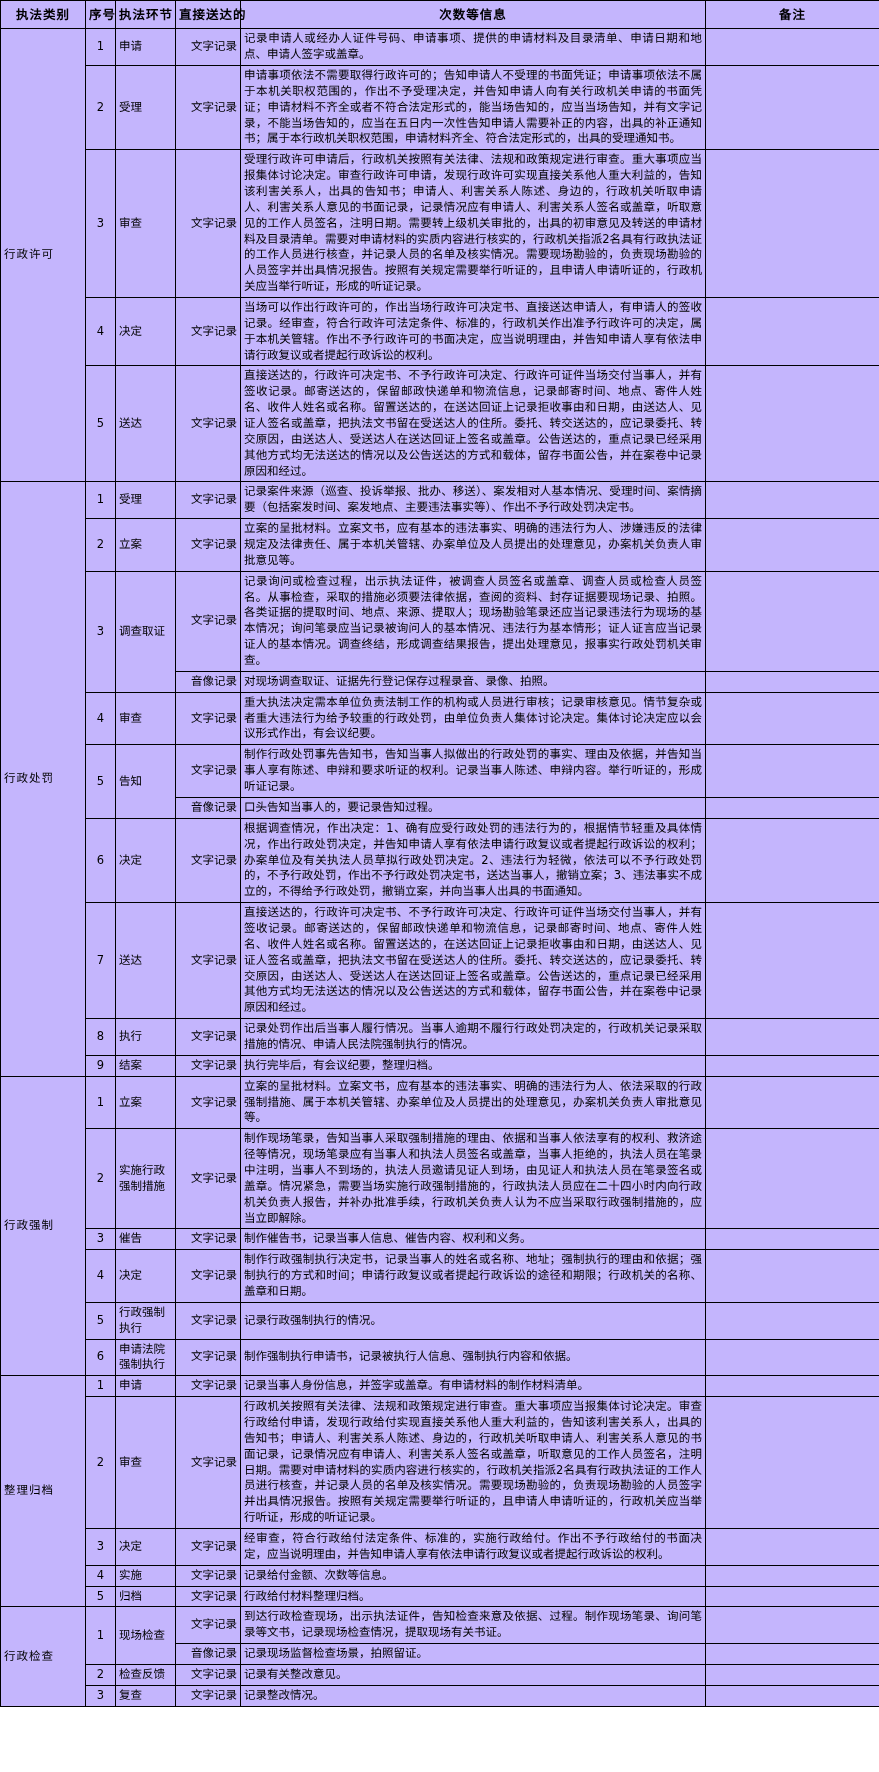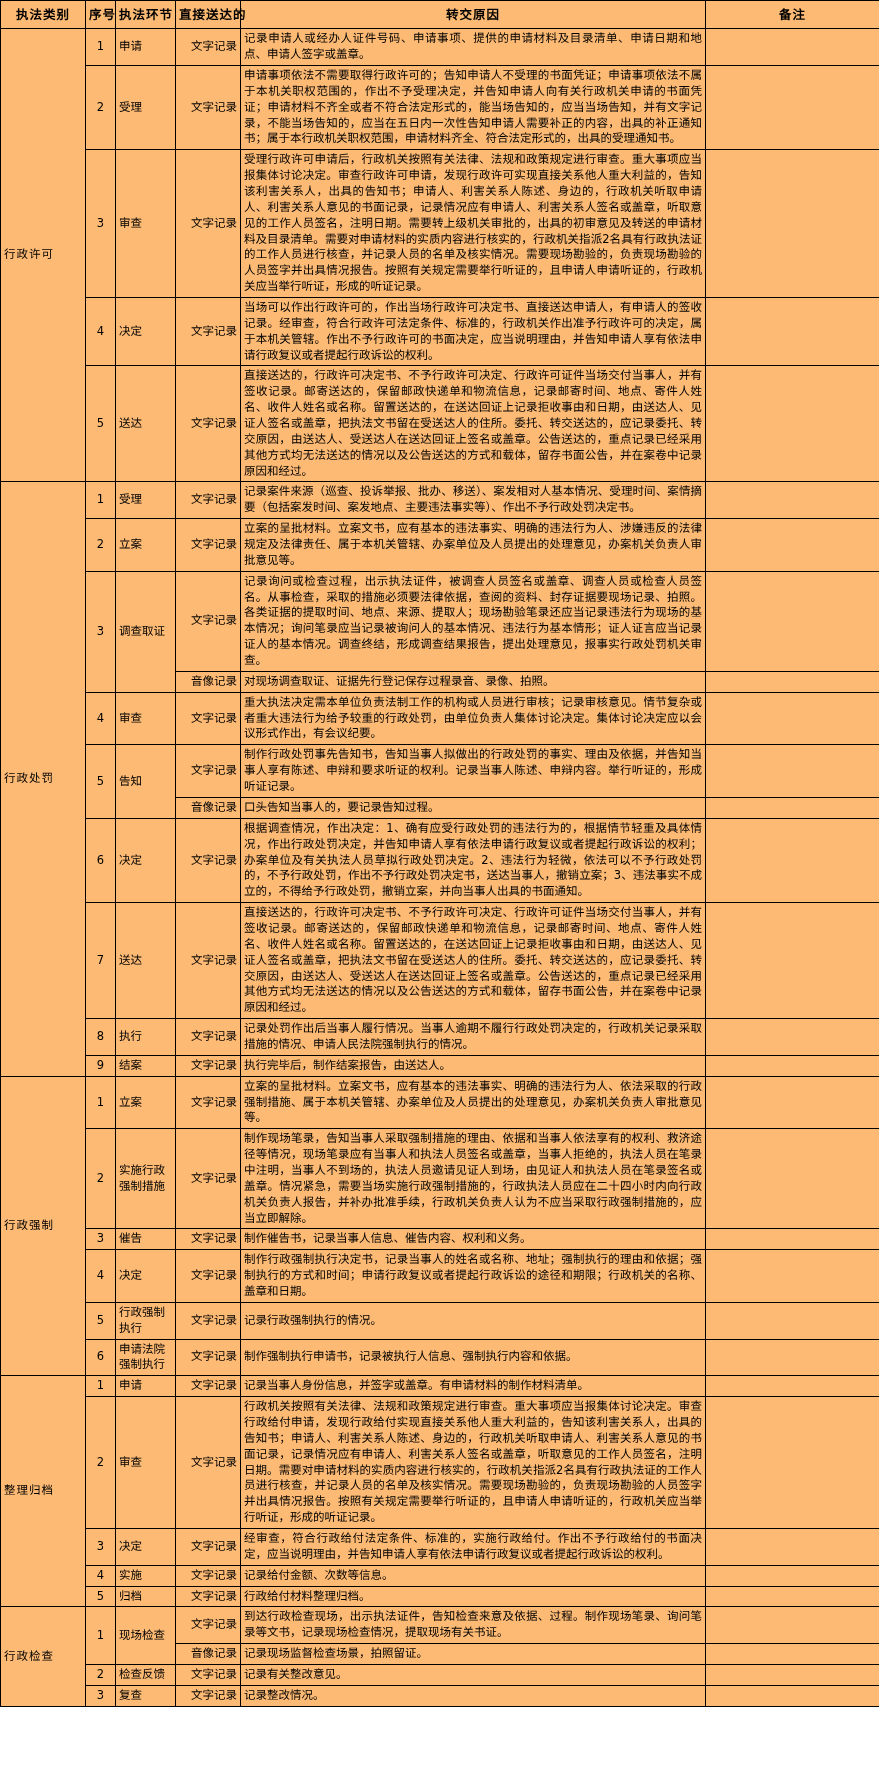--- a/index.html
+++ b/index.html
@@ -11,21 +11,21 @@
   body {
     font-family: "DejaVu Sans", "Liberation Sans", sans-serif;
     color: #000000;
     -webkit-font-smoothing: none;
   }
   .sheet {
     width: 879px;
     box-sizing: border-box;
     padding: 0;
     margin: 0;
-    background: #fdba74;
+    background: #c4b5fd;
   }
   table.grid {
     border-collapse: collapse;
     width: 879px;
     table-layout: fixed;
     border: 1px solid #000;
   }
   table.grid col.c-cat   { width: 85px; }
   table.grid col.c-no    { width: 30px; }
   table.grid col.c-stage { width: 60px; }
@@ -94,21 +94,21 @@
       <col class="c-form">
       <col class="c-items">
       <col class="c-note">
     </colgroup>
     <thead>
       <tr>
         <th>执法类别</th>
         <th>序号</th>
         <th>执法环节</th>
         <th>直接送达的</th>
-        <th>转交原因</th>
+        <th>次数等信息</th>
         <th>备注</th>
       </tr>
     </thead>
     <tbody id="table-body">
         <tr>
           <td class="cat" rowspan="5">行政许可</td>
           <td class="no" rowspan="1">1</td>
           <td class="stage" rowspan="1">申请</td>
           <td class="form">文字记录</td>
           <td class="items">记录申请人或经办人证件号码、申请事项、提供的申请材料及目录清单、申请日期和地点、申请人签字或盖章。</td>
@@ -206,21 +206,21 @@
           <td class="no" rowspan="1">8</td>
           <td class="stage" rowspan="1">执行</td>
           <td class="form">文字记录</td>
           <td class="items">记录处罚作出后当事人履行情况。当事人逾期不履行行政处罚决定的，行政机关记录采取措施的情况、申请人民法院强制执行的情况。</td>
           <td class="note"></td>
         </tr>
         <tr>
           <td class="no" rowspan="1">9</td>
           <td class="stage" rowspan="1">结案</td>
           <td class="form">文字记录</td>
-          <td class="items">执行完毕后，制作结案报告，由送达人。</td>
+          <td class="items">执行完毕后，有会议纪要，整理归档。</td>
           <td class="note"></td>
         </tr>
         <tr>
           <td class="cat" rowspan="6">行政强制</td>
           <td class="no" rowspan="1">1</td>
           <td class="stage" rowspan="1">立案</td>
           <td class="form">文字记录</td>
           <td class="items">立案的呈批材料。立案文书，应有基本的违法事实、明确的违法行为人、依法采取的行政强制措施、属于本机关管辖、办案单位及人员提出的处理意见，办案机关负责人审批意见等。</td>
           <td class="note"></td>
         </tr>

